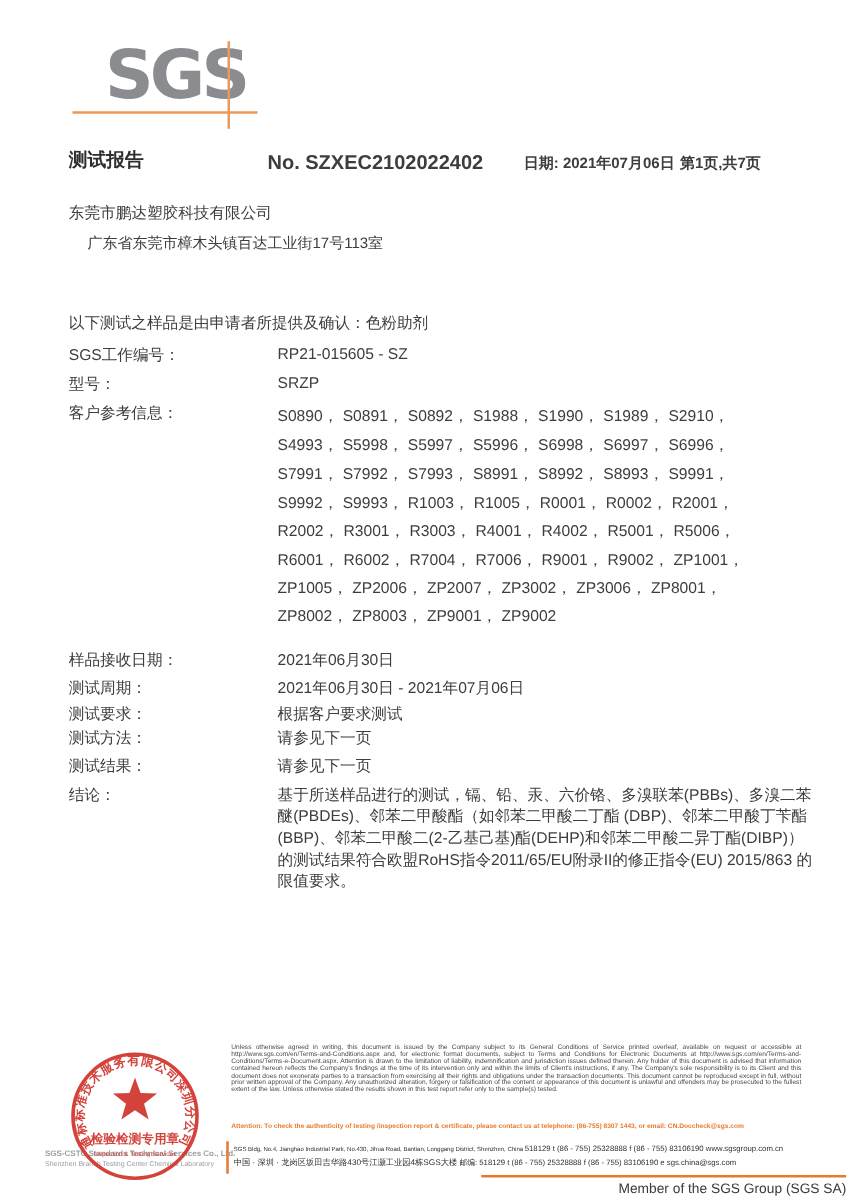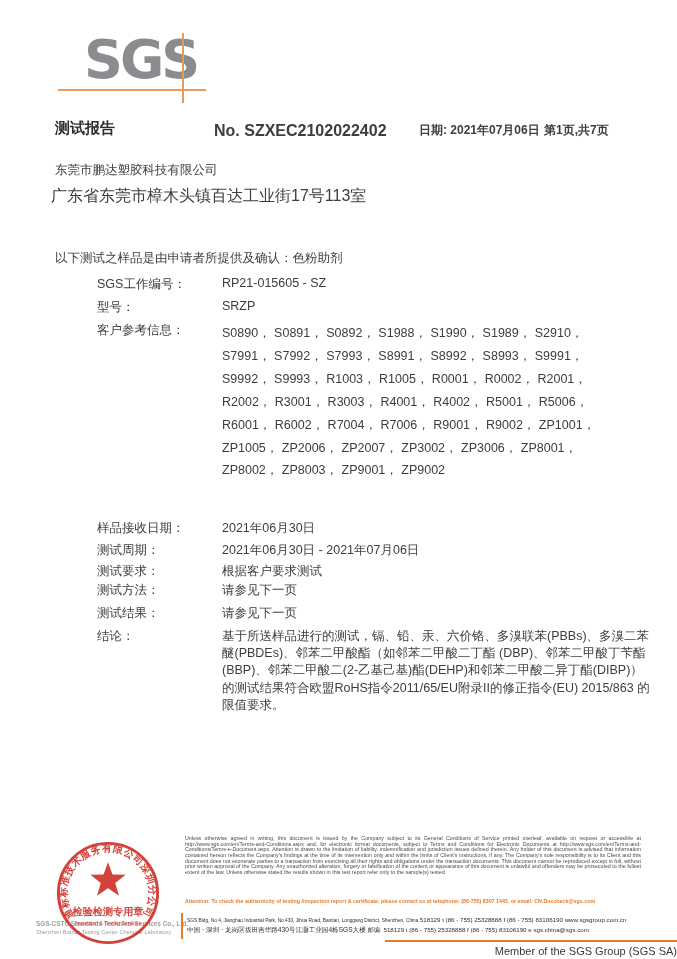--- a/index.html
+++ b/index.html
@@ -10,25 +10,25 @@
   .logo{left:84px;top:28px;font-size:54px;font-weight:bold;color:#8a8c8f;
         letter-spacing:-3px;font-family:"DejaVu Sans",sans-serif;}
   .logo-hline{left:58px;top:89px;width:148px;height:2px;background:#e9995a;}
   .logo-vline{left:182px;top:33px;width:2px;height:70px;background:#e9995a;}
   
   .hdr-title{left:55px;top:119px;font-size:15px;font-weight:bold;color:#2e2e2e;}
   .hdr-no{left:214px;top:122px;font-size:16px;font-weight:600;}
   .hdr-date{left:419px;top:122px;font-size:12px;font-weight:600;}
   .hdr-page{left:544px;top:122px;font-size:12px;font-weight:600;}
   .app-name{left:55px;top:162px;font-size:12.5px;}
-  .app-addr{left:51px;top:186px;font-size:16px;}
+  .app-addr{left:70px;top:186px;font-size:12px;}
   .intro{left:55px;top:250px;font-size:12.5px;}
   
   .frow{position:absolute;left:55px;width:597px;font-size:12.5px;}
-  .frow .lab{position:absolute;left:0;top:0;white-space:nowrap;margin-left:42px;}
+  .frow .lab{position:absolute;left:0;top:0;white-space:nowrap;}
   .frow .val{position:absolute;left:167px;top:0;width:430px;}
   .ref-lines div{line-height:22.9px;white-space:nowrap;}
   .concl{line-height:17.2px;text-align:left;}
   
   .legal{left:185px;top:836px;width:456px;font-size:5.3px;line-height:5.65px;
          text-align:justify;color:#4a4a4a;}
   .attention{left:185px;top:899px;width:456px;font-size:5.3px;line-height:5.8px;
          color:#e87a2b;font-weight:bold;}
   .addr-vline{left:181px;top:913px;width:2px;height:26px;background:#e87a2b;}
   .addr-en{left:187px;top:916px;font-size:4.8px;color:#2f2f2f;white-space:nowrap;}
@@ -67,20 +67,21 @@
   </div>
   <div class="frow" style="top:299px">
     <span class="lab">型号：</span>
     <span class="val">SRZP</span>
   </div>
 
   <div class="frow" style="top:322px">
     <span class="lab">客户参考信息：</span>
     <span class="val ref-lines">
       <div>S0890， S0891， S0892， S1988， S1990， S1989， S2910，</div>
+      <div>S4993， S5998， S5997， S5996， S6998， S6997， S6996，</div>
       <div>S7991， S7992， S7993， S8991， S8992， S8993， S9991，</div>
       <div>S9992， S9993， R1003， R1005， R0001， R0002， R2001，</div>
       <div>R2002， R3001， R3003， R4001， R4002， R5001， R5006，</div>
       <div>R6001， R6002， R7004， R7006， R9001， R9002， ZP1001，</div>
       <div>ZP1005， ZP2006， ZP2007， ZP3002， ZP3006， ZP8001，</div>
       <div>ZP8002， ZP8003， ZP9001， ZP9002</div>
     </span>
   </div>
 
   <div class="frow" style="top:520px">

